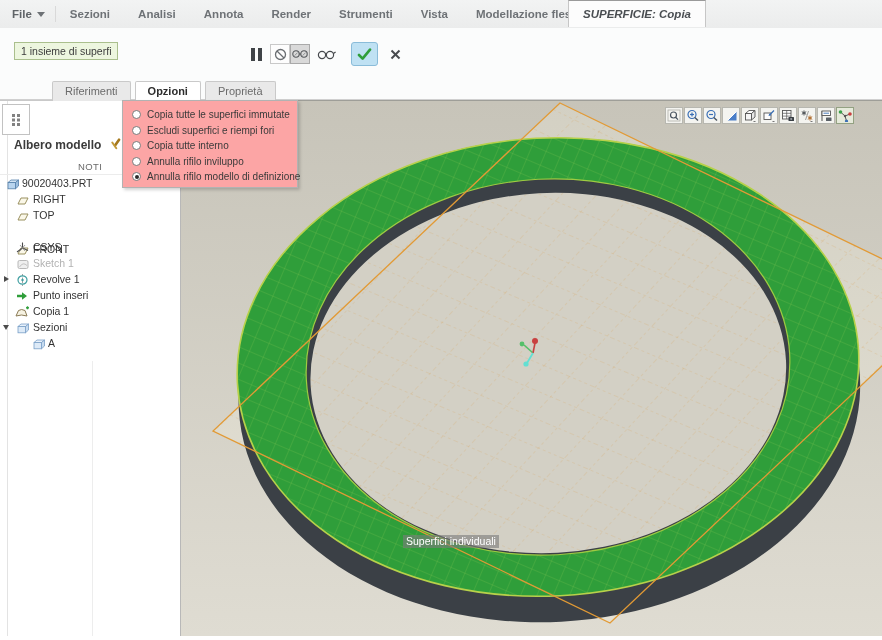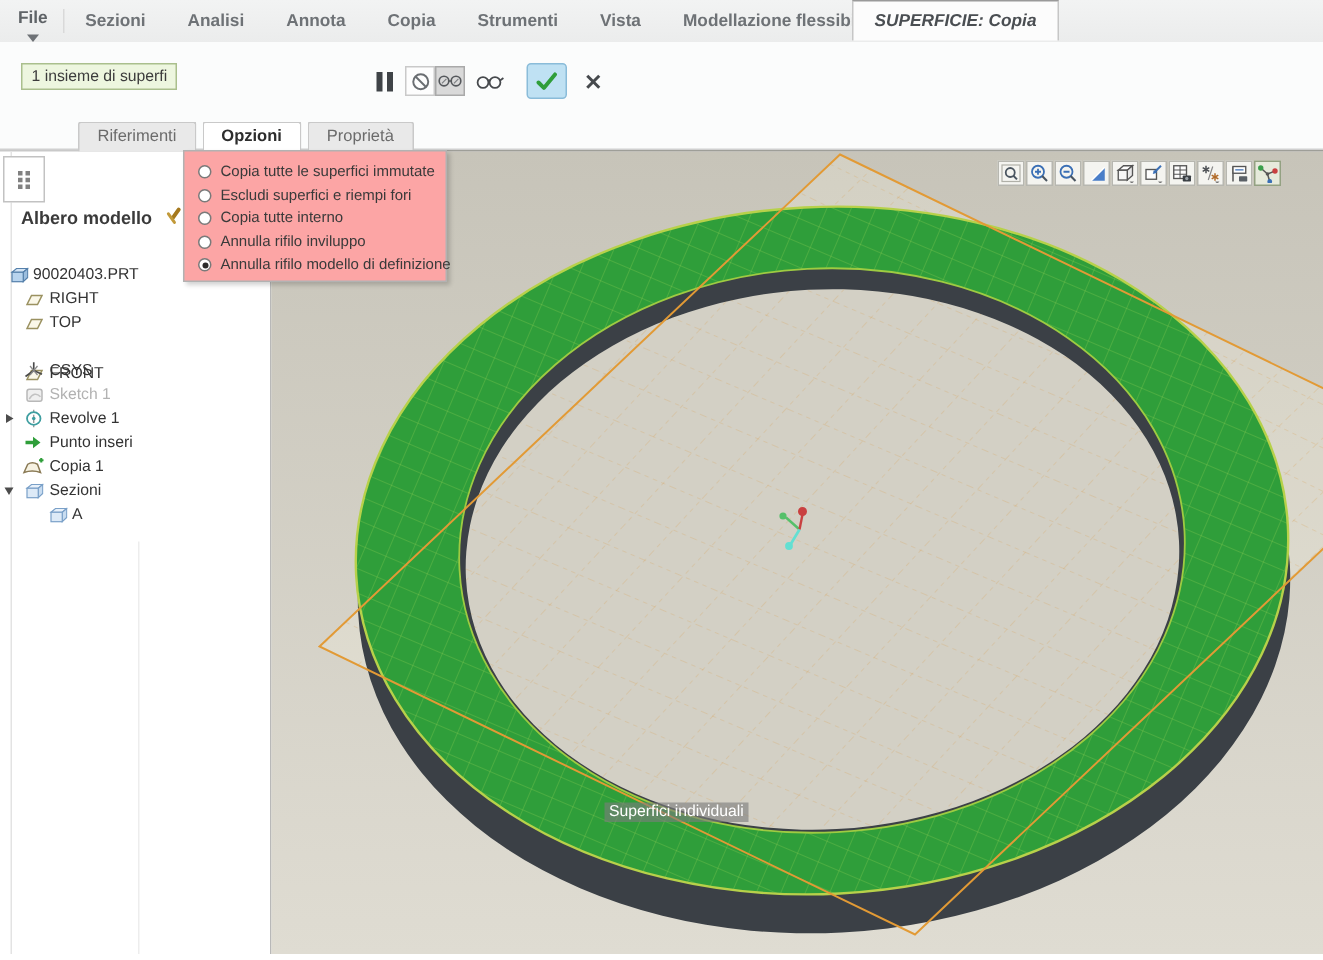--- a/index.html
+++ b/index.html
@@ -14,21 +14,20 @@
     position:absolute;left:0;top:0;width:882px;height:28px;
     background:linear-gradient(#f2f3f3,#ebecec);
     border-bottom:1px solid #d2d2d2;
     display:flex;align-items:center;
   }
   .file-menu{
     display:flex;align-items:center;gap:5px;
     padding:0 10px 0 12px;height:16px;
     font-size:11.5px;font-weight:bold;color:#5f6367;cursor:pointer;
     border-right:1px solid #d9d9d9;
-    flex-direction:column;
   }
   .caret-down{
     width:0;height:0;border-left:4px solid transparent;border-right:4px solid transparent;
     border-top:5px solid #6e7276;display:inline-block;
   }
   .mi{
     padding:0 14px;height:28px;line-height:28px;
     font-size:11.5px;font-weight:bold;color:#6e7276;cursor:pointer;white-space:nowrap;
   }
   .tool-tab{
@@ -148,21 +147,21 @@
 <body>
 
 <div class="menubar">
   <div class="file-menu">
     <span>File</span>
     <span class="caret-down"></span>
   </div>
   <div class="mi">Sezioni</div>
   <div class="mi">Analisi</div>
   <div class="mi">Annota</div>
-  <div class="mi">Copia</div>
+  <div class="mi">Render</div>
   <div class="mi">Strumenti</div>
   <div class="mi">Vista</div>
   <div class="mi">Modellazione flessibile</div>
   <div class="mi">Applicazioni</div>
 </div>
 <div class="tool-tab">SUPERFICIE: Copia</div>
 
 <div class="dashboard">
   <div class="collector">1 insieme di superfi</div>
 
@@ -255,20 +254,23 @@
   </div>
   <div class="tree-title">
     <span>Albero modello</span>
     <span>
       <svg width="14" height="14" viewBox="0 0 14 14">
         <rect x="6.2" y="1" width="2.6" height="9" rx="1" transform="rotate(35 7.5 5)" fill="#a5791e"></rect>
         <rect x="3" y="4" width="2" height="9" rx="1" transform="rotate(-35 4 8)" fill="#c29a3a"></rect>
       </svg>
     </span>
   </div>
+  <div class="col-header">
+    <span>NOTI</span>
+  </div>
   <div class="tree-col-divider"></div>
 
   <div class="trow" style="top:74px">
     <span class="ticon" style="left:6px"><svg width="13" height="12" viewBox="0 0 13 12">
           <polygon points="2,4.5 5,2 12.5,2 9.5,4.5" fill="#d3e4f4" stroke="#5580ab" stroke-width="0.8"></polygon>
           <polygon points="9.5,4.5 12.5,2 12.5,8 9.5,10.8" fill="#9cbede" stroke="#5580ab" stroke-width="0.8"></polygon>
           <rect x="2" y="4.5" width="7.5" height="6.3" fill="#b8d4ee" stroke="#5580ab" stroke-width="0.8"></rect>
         </svg></span>
     <span class="tlabel" style="left:22px">90020403.PRT</span>
   </div>

